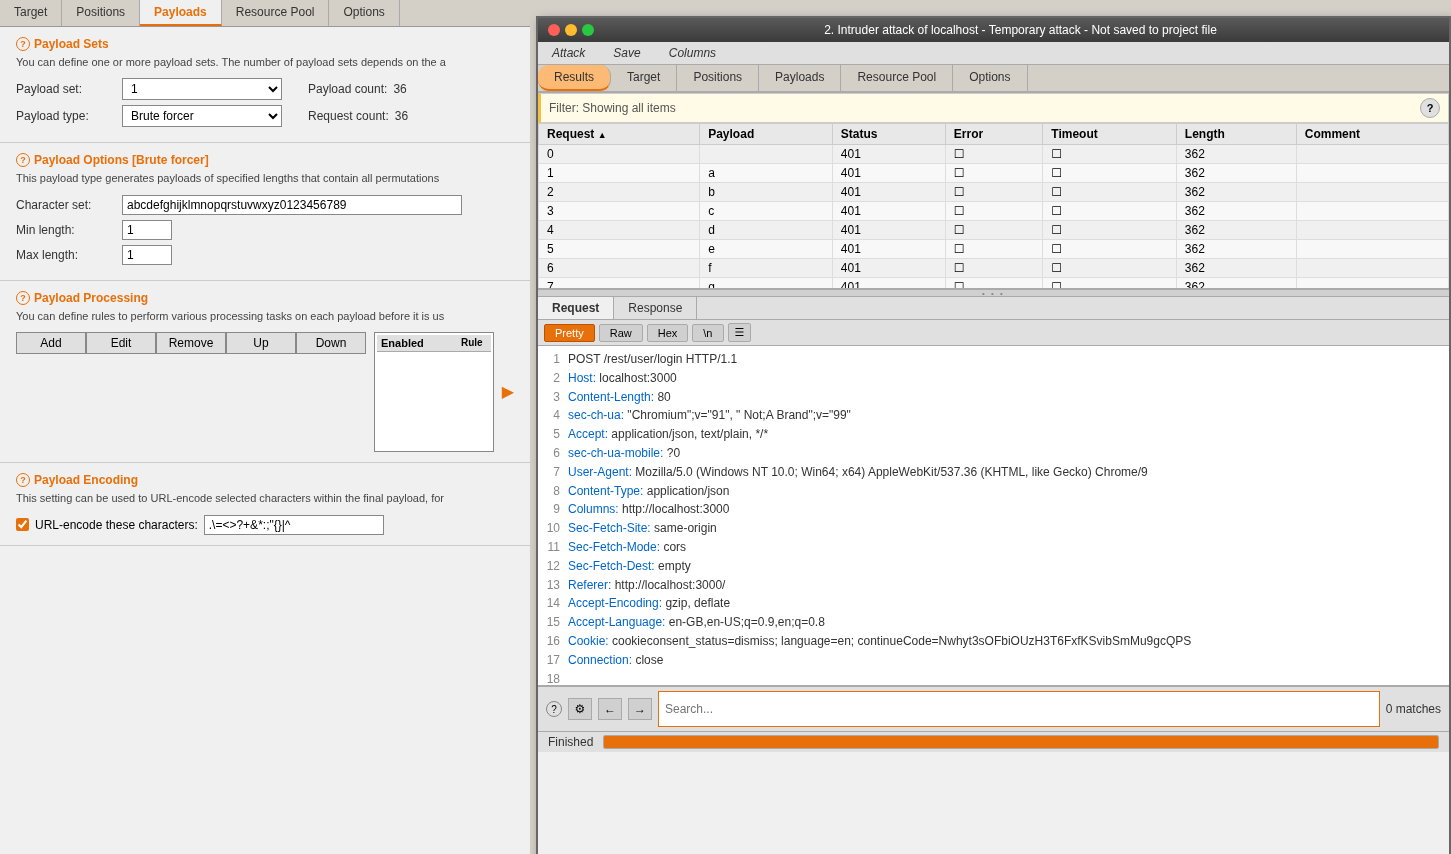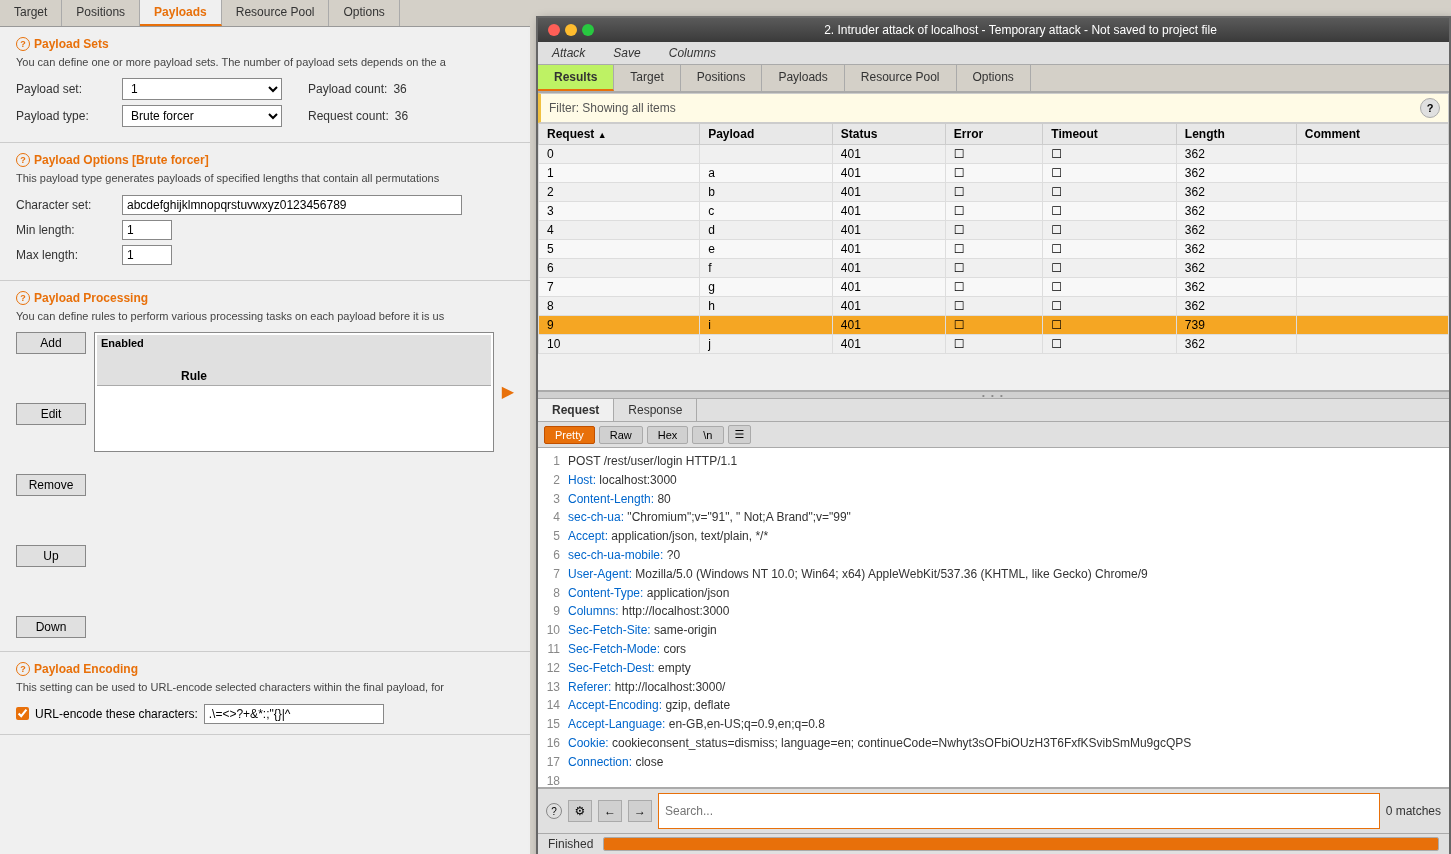--- a/index.html
+++ b/index.html
@@ -110,31 +110,30 @@
       min-height: 120px;
       padding: 2px;
     }
     .rule-header {
       display: flex;
       background: #e0e0e0;
       border-bottom: 1px solid #aaa;
       padding: 2px 4px;
     }
     .rule-col-enabled { width: 80px; font-weight: bold; font-size: 11px; }
-    .rule-col-rule { flex: 1; font-weight: bold; font-size: 12px; margin-top: 32px; }
+    .rule-col-rule { flex: 1; font-weight: bold; font-size: 10px; }
 
     .processing-content {
       display: flex;
       gap: 8px;
       align-items: flex-start;
     }
     .btn-group {
       display: flex;
-      flex-direction: column;
-      gap: 46px;
+      flex-direction: row;
     }
 
     .arrow-right {
       color: #e8700a;
       font-size: 16px;
       margin-top: 50px;
     }
 
     .checkbox-row {
       display: flex;
@@ -196,23 +195,24 @@
       border-bottom: 2px solid #aaa;
     }
     .attack-tab {
       padding: 5px 16px;
       cursor: pointer;
       font-size: 12px;
       color: #333;
       border-right: 1px solid #aaa;
     }
     .attack-tab.active {
-      background: #bef264;
+      background: #fdba74;
       border-bottom: 2px solid #e8700a;
-      font-weight: bold;
+      font-weight: normal;
+      border-radius: 11px;
     }
 
     .filter-bar {
       background: #fffbe6;
       border: 1px solid #ccc;
       border-left: 3px solid #f0c040;
       padding: 4px 8px;
       display: flex;
       align-items: center;
       justify-content: space-between;
@@ -245,21 +245,21 @@
       border: 1px solid #ddd;
       padding: 2px 8px;
       white-space: nowrap;
     }
     .results-table tr:nth-child(even) td { background: #f8f8f8; }
     .results-table tr.highlighted td { background: #f5a623; color: #000; }
     .sort-arrow { font-size: 9px; }
 
     .table-container {
       overflow-y: auto;
-      height: 268px;
+      height: 166px;
       border-bottom: 1px solid #aaa;
     }
 
     .divider-row {
       height: 8px;
       background: #d0d0d0;
       border-top: 1px solid #aaa;
       border-bottom: 1px solid #aaa;
       display: flex;
       align-items: center;

